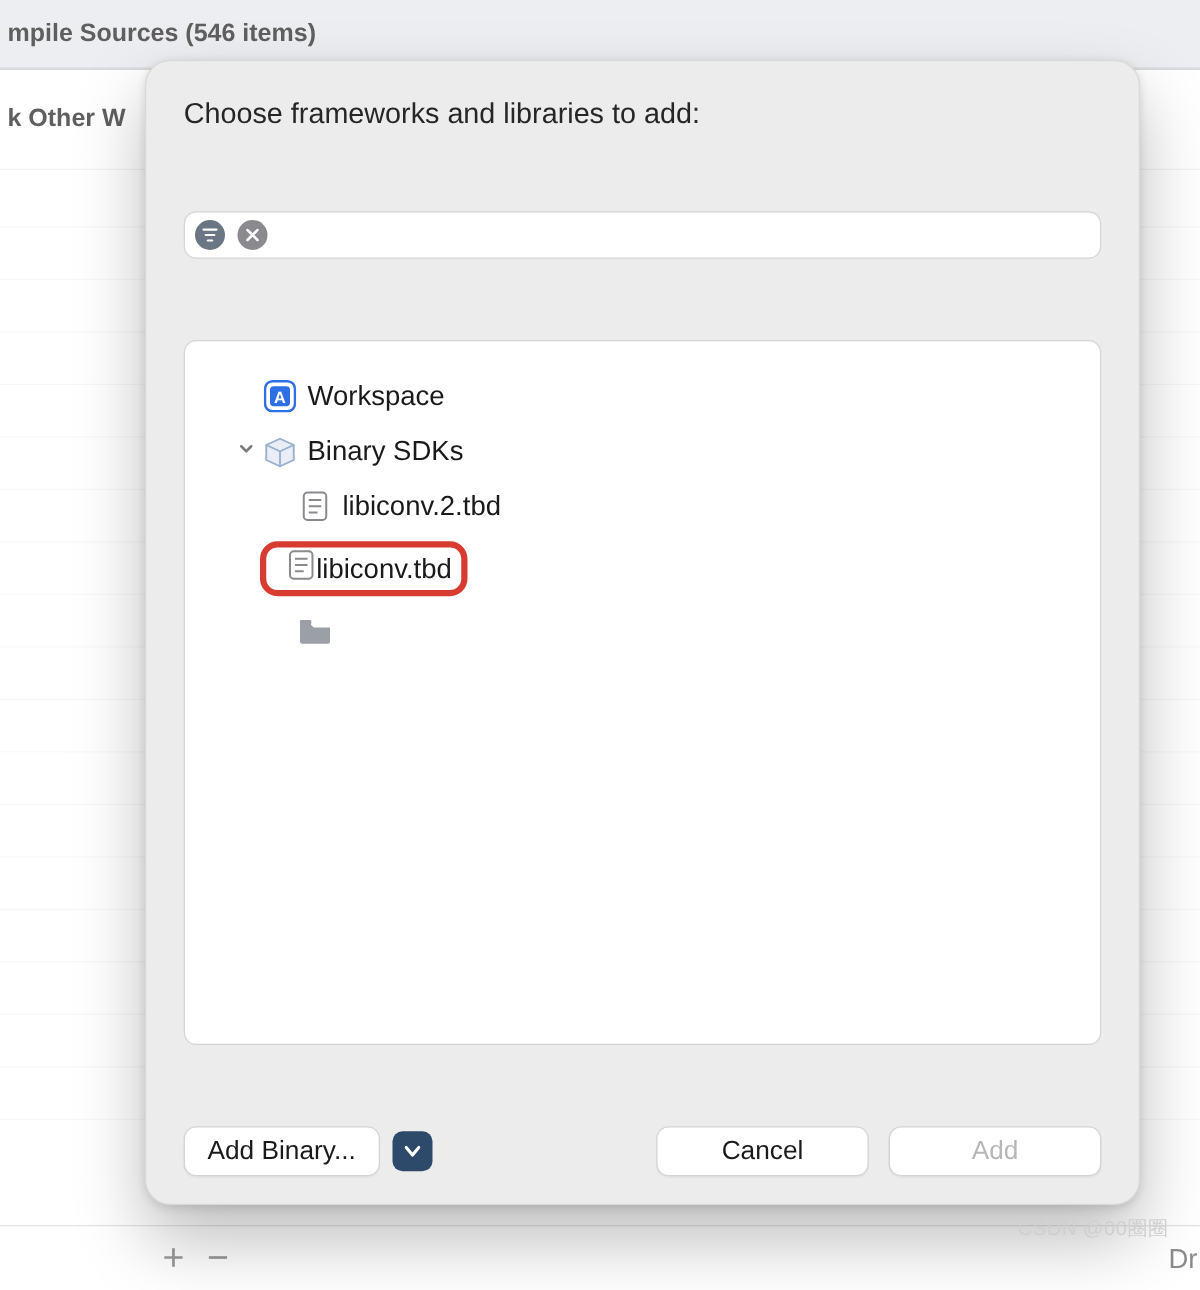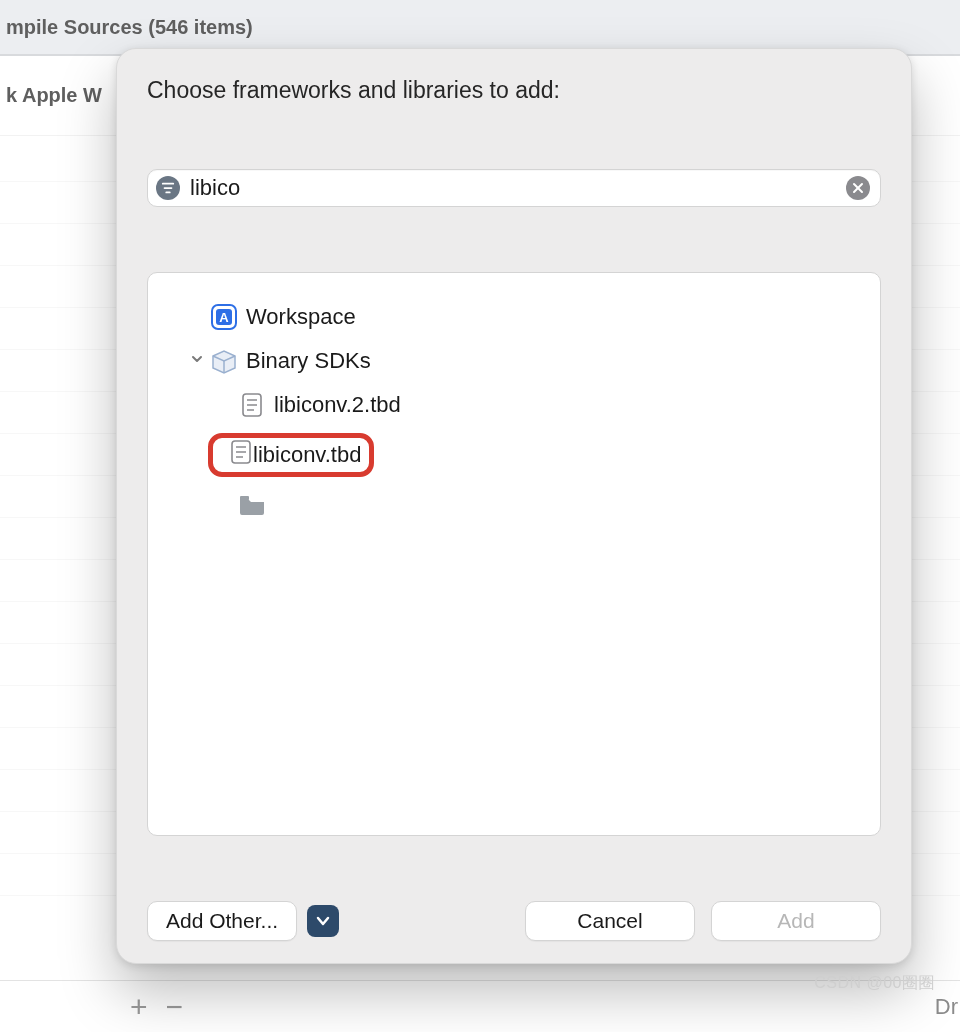--- a/index.html
+++ b/index.html
@@ -150,21 +150,21 @@
   }
 </style>
 </head>
 <body>
 
 <div class="bg">
   <div class="bg-row first">
     <span>mpile Sources (546 items)</span>
   </div>
   <div class="bg-row" style="height:80px;">
-    <span>k Apple W</span>
+    <span>k Other W</span>
   </div>
   <div class="bg-rows-area">
     <div class="bg-thin-row"></div>
     <div class="bg-thin-row"></div>
     <div class="bg-thin-row"></div>
     <div class="bg-thin-row"></div>
     <div class="bg-thin-row"></div>
     <div class="bg-thin-row"></div>
     <div class="bg-thin-row"></div>
     <div class="bg-thin-row"></div>
@@ -192,21 +192,20 @@
   <div class="search-wrap">
     <span class="filter-icon">
       <svg viewBox="0 0 16 16">
           <g stroke="#fff" stroke-width="2" stroke-linecap="round">
             <line x1="2" y1="3" x2="14" y2="3"></line>
             <line x1="4" y1="8" x2="12" y2="8"></line>
             <line x1="6" y1="13" x2="10" y2="13"></line>
           </g>
         </svg>
     </span>
-    <input class="search-input" type="text" value="libico" style="">
     <span class="clear-btn">
       <svg viewBox="0 0 12 12">
           <g stroke="#fff" stroke-width="2" stroke-linecap="round">
             <line x1="2" y1="2" x2="10" y2="10"></line>
             <line x1="10" y1="2" x2="2" y2="10"></line>
           </g>
         </svg>
     </span>
   </div>
 
@@ -276,21 +275,21 @@
             <path d="M2 5 h8 l3 3 h13 v11 a2 2 0 0 1 -2 2 H4 a2 2 0 0 1 -2 -2 Z" fill="#9aa0a6"></path>
             <rect x="2" y="2" width="9" height="4" rx="1" fill="#9aa0a6"></rect>
           </svg>
         </span>
       </div>
     </div>
   </div>
 
   <div class="dialog-footer">
     <div class="addother-wrap">
-      <button class="btn">Add Other...</button>
+      <button class="btn">Add Binary...</button>
       <span class="dropdown-pill">
         <svg viewBox="0 0 14 10">
             <polyline points="2,2 7,8 12,2" fill="none" stroke="#fff" stroke-width="2.5" stroke-linecap="round" stroke-linejoin="round"></polyline>
           </svg>
       </span>
     </div>
     <div class="spacer"></div>
     <button class="btn btn-wide">Cancel</button>
     <button class="btn btn-wide btn-disabled">Add</button>
   </div>

